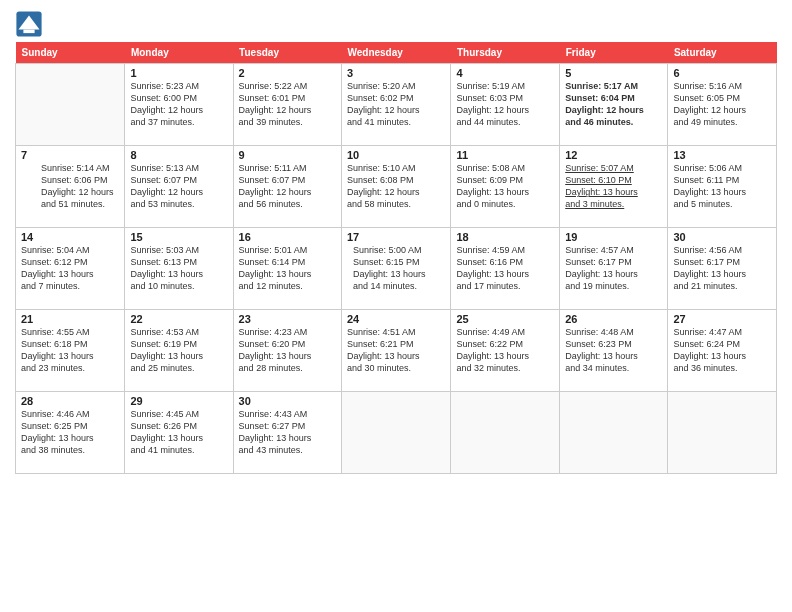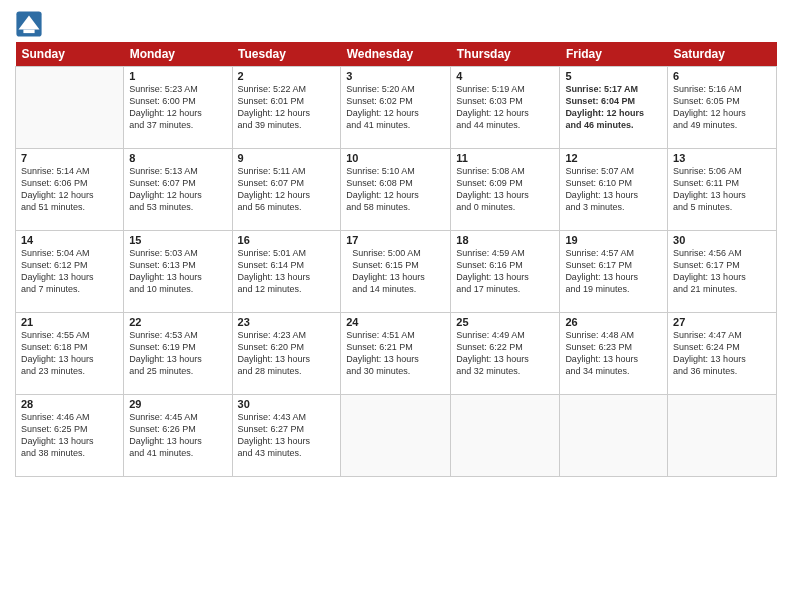--- a/index.html
+++ b/index.html
@@ -47,25 +47,25 @@
     .location-title {
       font-size: 14px;
       color: #333;
     }
     table {
       width: 100%;
       border-collapse: collapse;
       font-size: 10px;
     }
     thead tr th {
-      background-color: #b91c1c;
+      background-color: #ef4444;
       color: #fff;
       text-align: left;
       padding: 5px 6px;
-      font-size: 12px;
+      font-size: 10px;
       font-weight: bold;
     }
     tbody tr td {
       border: 1px solid #ccc;
       vertical-align: top;
       padding: 3px 5px;
       width: 113px;
       min-height: 70px;
       height: 82px;
     }
@@ -161,21 +161,21 @@
             <span class="day-number">6</span>
             <div class="day-info" style="white-space: pre-line;">Sunrise: 5:16 AM
 Sunset: 6:05 PM
 Daylight: 12 hours
 and 49 minutes.</div>
           </td>
         </tr>
         <tr>
           <td>
             <span class="day-number">7</span>
-            <div class="day-info" style="white-space: pre-line;">Sunrise: 5:14 AM
+            <div class="day-info" style="white-space: pre-line; margin-left: 20px;">Sunrise: 5:14 AM
 Sunset: 6:06 PM
 Daylight: 12 hours
 and 51 minutes.</div>
           </td>
           <td>
             <span class="day-number">8</span>
             <div class="day-info" style="white-space: pre-line;">Sunrise: 5:13 AM
 Sunset: 6:07 PM
 Daylight: 12 hours
 and 53 minutes.</div>
@@ -196,21 +196,21 @@
           </td>
           <td>
             <span class="day-number">11</span>
             <div class="day-info" style="white-space: pre-line;">Sunrise: 5:08 AM
 Sunset: 6:09 PM
 Daylight: 13 hours
 and 0 minutes.</div>
           </td>
           <td>
             <span class="day-number">12</span>
-            <div class="day-info" style="white-space: pre-line;">Sunrise: 5:07 AM
+            <div class="day-info" style="white-space: pre-line; text-decoration: underline;">Sunrise: 5:07 AM
 Sunset: 6:10 PM
 Daylight: 13 hours
 and 3 minutes.</div>
           </td>
           <td>
             <span class="day-number">13</span>
             <div class="day-info" style="white-space: pre-line;">Sunrise: 5:06 AM
 Sunset: 6:11 PM
 Daylight: 13 hours
 and 5 minutes.</div>

